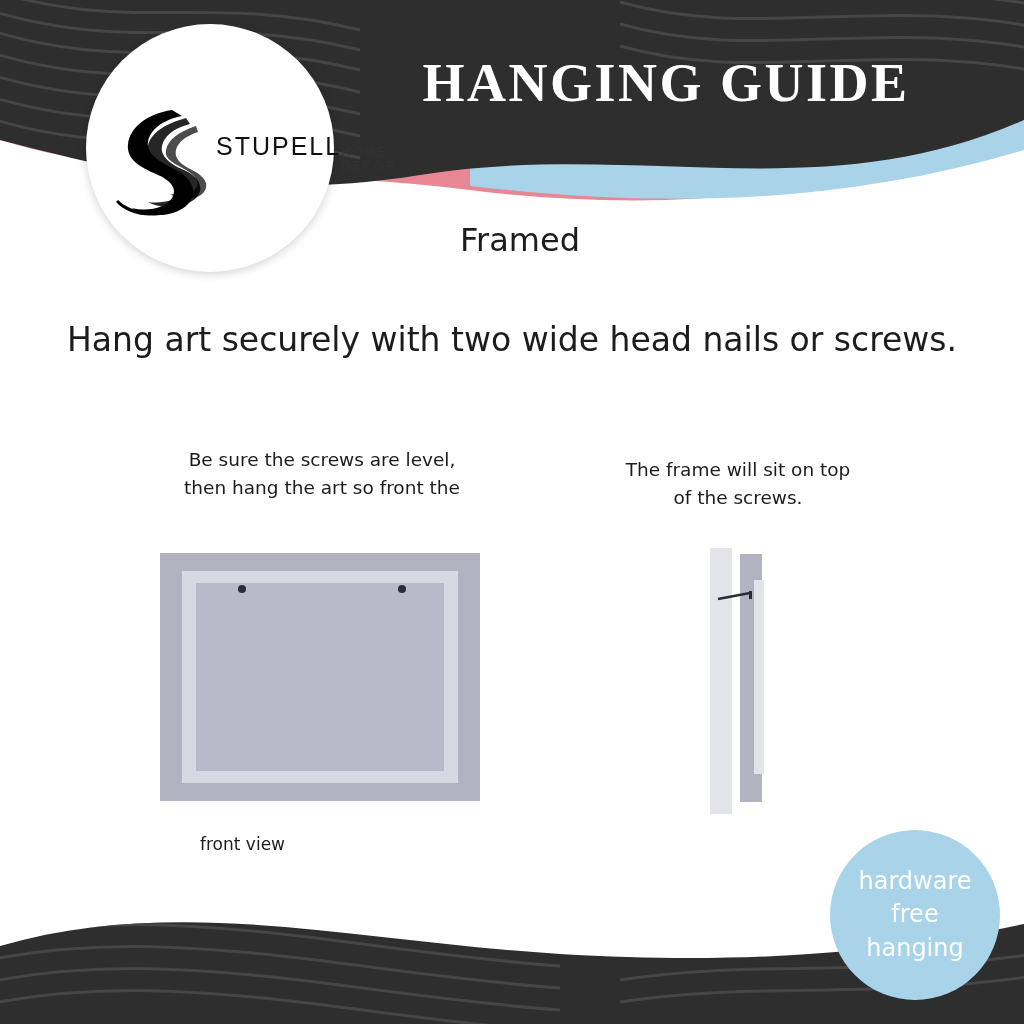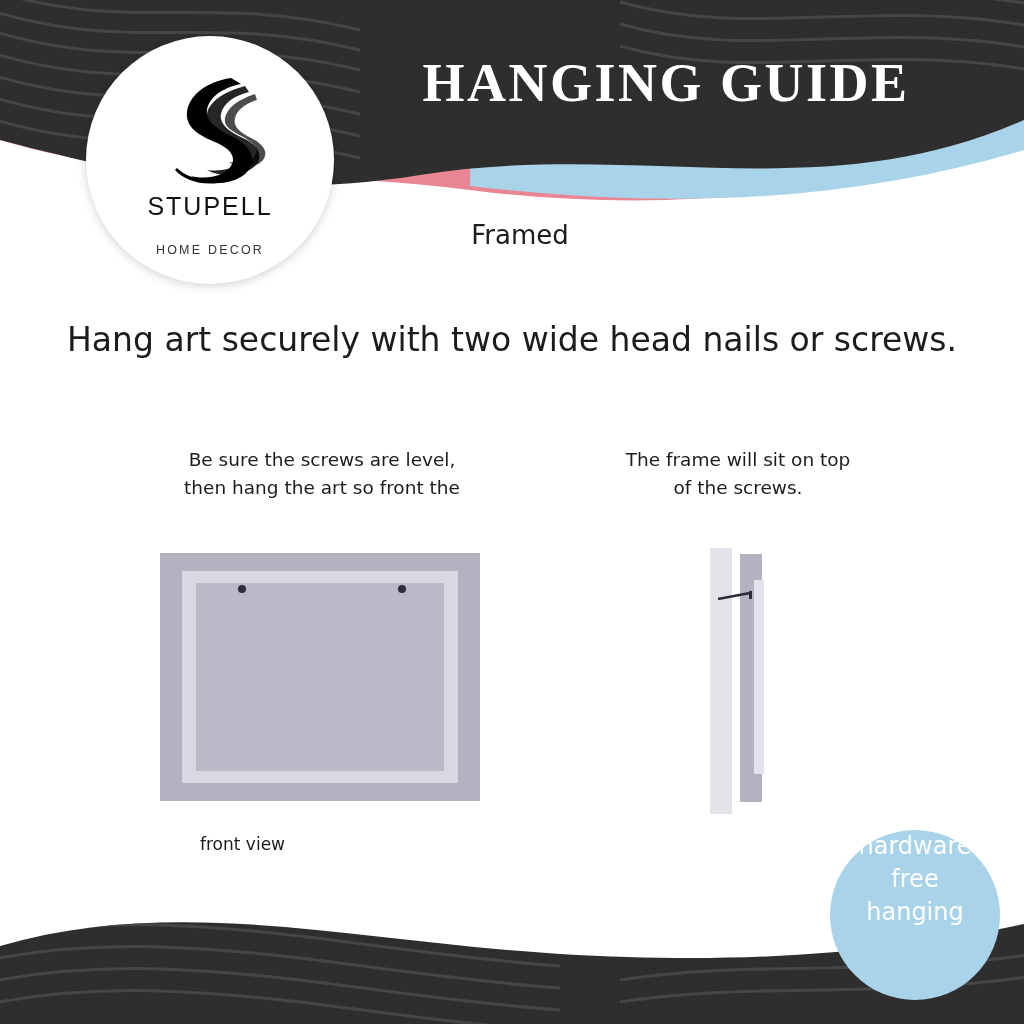--- a/index.html
+++ b/index.html
@@ -28,28 +28,27 @@
   .band-bottom {
     position: absolute;
     left: 0; bottom: 0;
     width: 1024px; height: 140px;
     overflow: hidden;
   }
 
   
   .logo-badge {
     position: absolute;
-    left: 86px; top: 36px;
+    left: 86px; top: 24px;
     width: 248px; height: 248px;
     border-radius: 50%;
     background: #ffffff;
     box-shadow: 0 2px 10px rgba(0,0,0,0.18);
     z-index: 6;
     display: flex;
-    flex-direction: column;
     align-items: center;
     justify-content: flex-start;
   }
   .logo-mark {
     margin-top: 30px;
     width: 130px;
     height: 130px;
   }
   .logo-name {
     font-family: "Liberation Sans", sans-serif;
@@ -81,21 +80,21 @@
     z-index: 5;
   }
 
   
   .product-title {
     position: absolute;
     left: 330px; top: 218px;
     width: 380px;
     text-align: center;
     color: #1c1c1c;
-    font-size: 26px;
+    font-size: 32px;
     line-height: 1.38;
     font-weight: 400;
   }
 
   
   .main-instruction {
     position: absolute;
     left: 60px; top: 320px;
     width: 904px;
     text-align: center;
@@ -106,21 +105,21 @@
 
   
   .caption {
     position: absolute;
     text-align: center;
     color: #1c1c1c;
     font-size: 18.5px;
     line-height: 1.52;
   }
   .caption-left  { left: 140px; top: 446px; width: 364px; }
-  .caption-right { left: 570px; top: 446px; width: 336px; }
+  .caption-right { left: 570px; top: 456px; width: 336px; }
 
   .view-label {
     position: absolute;
     text-align: left;
     color: #1c1c1c;
     font-size: 17px;
   }
   .view-label-left  { left: 200px; top: 834px; width: 240px; }
   .view-label-right { left: 620px; top: 842px; width: 236px; }
 
@@ -185,20 +184,21 @@
   
   .hw-badge {
     position: absolute;
     right: 24px; bottom: 24px;
     width: 170px; height: 170px;
     border-radius: 50%;
     background: #a8d3e8;
     display: flex;
     flex-direction: column;
     align-items: center;
+    justify-content: center;
     z-index: 7;
   }
   .hw-badge span {
     display: block;
     color: #ffffff;
     font-size: 24px;
     line-height: 1.38;
     text-align: center;
   }
 </style>

